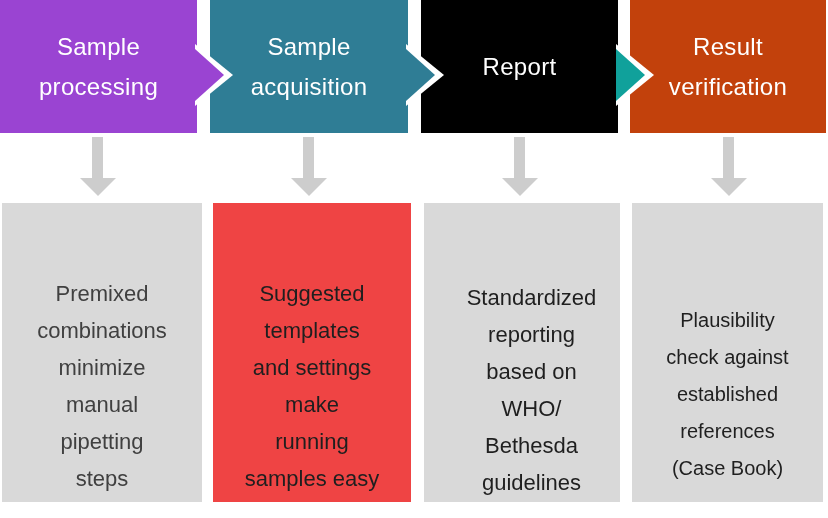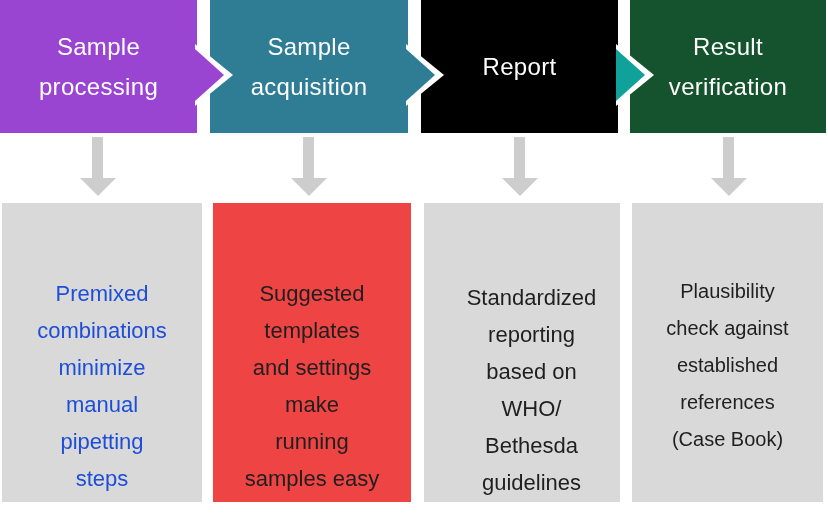--- a/index.html
+++ b/index.html
@@ -51,21 +51,21 @@
   .panel-text {
     white-space: pre-line;
     text-align: center;
     font-size: 22px;
     line-height: 37px;
     font-weight: 400;
   }
   .pt-1 { padding-top: 72px; }
   .pt-2 { padding-top: 72px; }
   .pt-3 { padding-top: 76px; margin-left: 19px; }
-  .pt-4 { padding-top: 70px; font-size: 20px; }
+  .pt-4 { padding-top: 99px; font-size: 20px; }
 
   .h-1 { left: 0;    width: 197px; }
   .h-2 { left: 210px; width: 198px; }
   .h-3 { left: 421px; width: 197px; }
   .h-4 { left: 630px; width: 196px; }
 
   .c-1 { left: 195px; }
   .c-2 { left: 406px; }
   .c-3 { left: 616px; }
 
@@ -88,21 +88,21 @@
     <span class="step-title">Sample
 processing</span>
   </div>
   <div class="step-header h-2" style="background-color: rgb(47, 125, 149); color: rgb(255, 255, 255);">
     <span class="step-title">Sample
 acquisition</span>
   </div>
   <div class="step-header h-3" style="background-color: #000000; color: rgb(255, 255, 255);">
     <span class="step-title">Report</span>
   </div>
-  <div class="step-header h-4" style="background-color: #14532d; color: rgb(255, 255, 255);">
+  <div class="step-header h-4" style="background-color: #c2410c; color: rgb(255, 255, 255);">
     <span class="step-title">Result
 verification</span>
   </div>
 
   <svg class="chevron c-1" width="40" height="62">
     <polygon points="0,0 38,31 0,62" fill="#ffffff"></polygon>
     <polygon points="0,5 29,31 0,57" fill="#9a44d2"></polygon>
   </svg>
   <svg class="chevron c-2" width="40" height="62">
     <polygon points="0,0 38,31 0,62" fill="#ffffff"></polygon>
@@ -132,21 +132,21 @@
     </g>
   </svg>
   <svg class="down-arrow a-4" width="36" height="59">
     <g fill="#cdcdcd">
       <rect x="12" y="0" width="11" height="43"></rect>
       <polygon points="0,41 36,41 18,59"></polygon>
     </g>
   </svg>
 
   <div class="panel p-1" style="background-color: rgb(217, 217, 217);">
-    <div class="panel-text pt-1" style="color: #1d4ed8;">Premixed
+    <div class="panel-text pt-1" style="color: #404040;">Premixed
 combinations
 minimize
 manual
 pipetting
 steps</div>
   </div>
   <div class="panel p-2" style="background-color: #ef4444;">
     <div class="panel-text pt-2" style="color: rgb(31, 31, 31);">Suggested
 templates
 and settings

